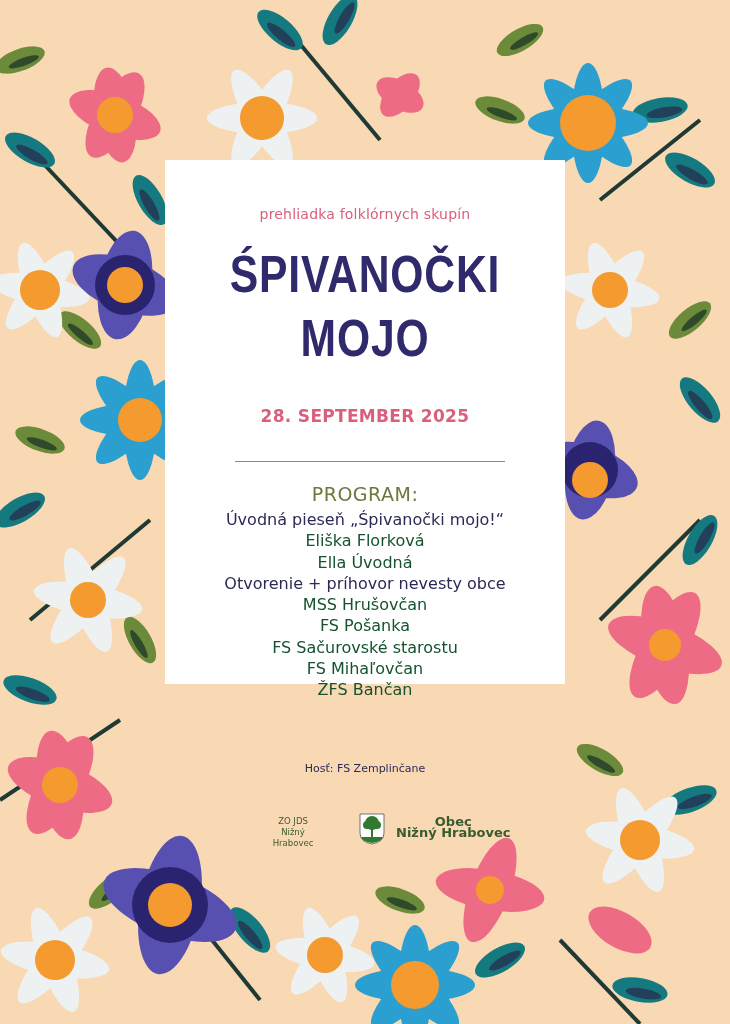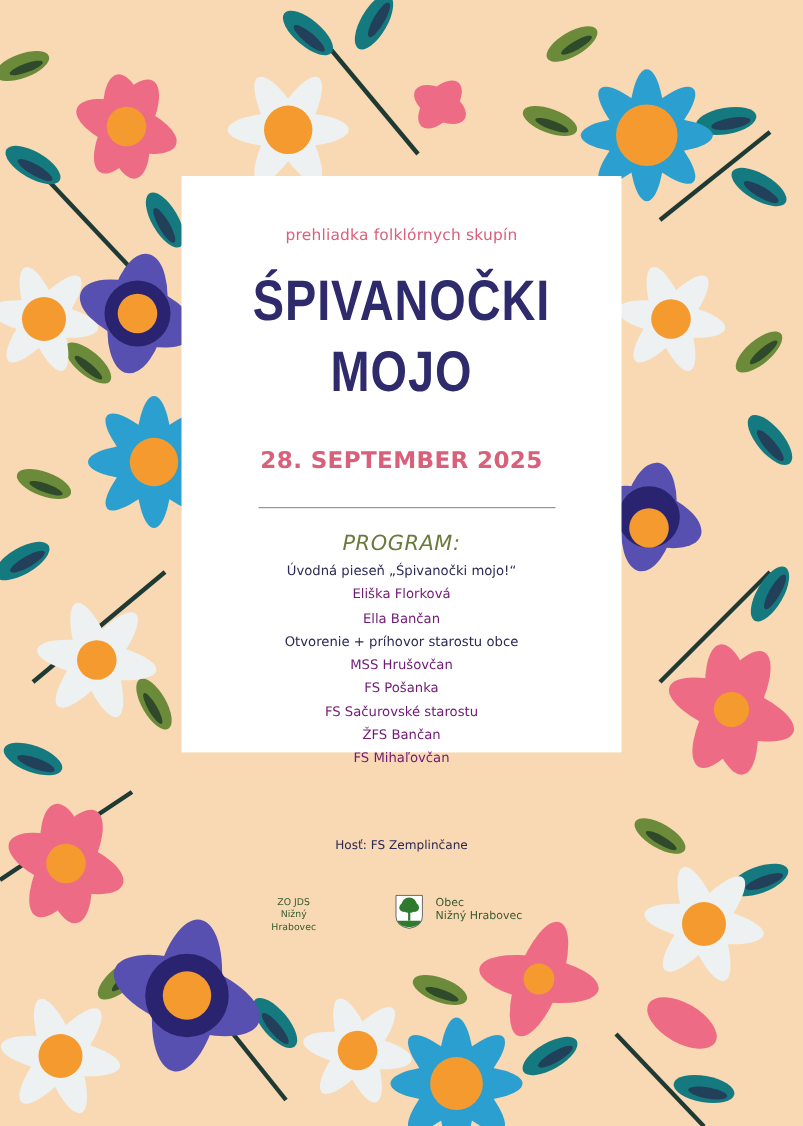--- a/index.html
+++ b/index.html
@@ -3,33 +3,33 @@
 <meta charset="utf-8">
 <style>
   html, body { margin:0; padding:0; }
   body { width:730px; height:1024px; position:relative; overflow:hidden; background:#f8d9b3; font-family:"DejaVu Sans", sans-serif; }
   .bg { position:absolute; inset:0; }
   .panel { position:absolute; left:165px; top:160px; width:400px; height:524px; background:#ffffff; text-align:center; box-sizing:border-box; }
   .subtitle { position:absolute; top:46px; left:0; right:0; font-size:14px; color:#d9607a; letter-spacing:0.2px; }
   .title { position:absolute; left:0; right:0; font-family:"Liberation Sans", sans-serif; font-weight:700; color:#2e2a6b; font-size:52px; letter-spacing:1px; transform:scaleX(0.82); transform-origin:center; line-height:1; }
   .title.l1 { top:88px; }
   .title.l2 { top:152px; }
-  .date { position:absolute; top:246px; left:0; right:0; font-size:21px; color:#d9607a; font-weight:600; letter-spacing:0.3px; }
+  .date { position:absolute; top:246px; left:0; right:0; font-size:17px; color:#d9607a; font-weight:600; letter-spacing:0.3px; }
   .time { position:absolute; top:272px; left:0; right:0; font-size:16px; color:#d9607a; }
   .rule { position:absolute; top:301px; left:70px; width:270px; height:1px; background:#8a8a98; }
-  .program-h { position:absolute; top:323px; left:0; right:0; font-size:19px; color:#6a7a3c; letter-spacing:0.5px;font-style:italic; }
+  .program-h { position:absolute; top:323px; left:0; right:0; font-size:19px; color:#6a7a3c; letter-spacing:0.5px; }
   .plist { position:absolute; top:349px; left:0; right:0; margin:0; padding:0; list-style:none; }
-  .plist li { font-size:12px; line-height:21.3px; }
+  .plist li { font-size:16px; line-height:21.3px; }
   .plist li.dark { color:#2b2a55; }
-  .plist li.pink { color:#701a75; }
+  .plist li.pink { color:#14532d; }
   .guest { position:absolute; top:598px; left:0; right:0; font-size:11px; line-height:22px; color:#2b2a55; }
   .logos { position:absolute; top:653px; left:0; right:0; height:40px; }
-  .org1 { position:absolute; left:72px; top:3px; font-size:8.5px; color:#3a5a30; line-height:11px; text-align:center; width:60px; }
+  .org1 { position:absolute; left:98px; top:3px; font-size:8.5px; color:#3a5a30; line-height:11px; text-align:center; width:60px; }
   .crest { position:absolute; left:194px; top:0; width:26px; height:32px; }
-  .org2 { position:absolute; left:231px; top:3px; font-size:10px; color:#3a5a30; line-height:11px; text-align:left; }
+  .org2 { position:absolute; left:231px; top:3px; font-size:13px; color:#3a5a30; line-height:11px; text-align:center;font-weight:bold; }
 </style>
 </head>
 <body>
 
 <svg class="bg" width="730" height="1024" viewBox="0 0 730 1024">
   <defs>
     <g id="leafT">
         <ellipse cx="0" cy="0" rx="28" ry="12" fill="#157a7f"></ellipse>
         <ellipse cx="4" cy="3" rx="18" ry="5" fill="#22405a"></ellipse>
       </g>
@@ -207,27 +207,27 @@
 <div class="panel">
   <div class="subtitle">prehliadka folklórnych skupín</div>
   <div class="title l1">ŚPIVANOČKI</div>
   <div class="title l2">MOJO</div>
   <div class="date">28. SEPTEMBER 2025</div>
   <div class="rule"></div>
   <div class="program-h">PROGRAM:</div>
   <ul class="plist">
     <li class="dark">Úvodná pieseň „Śpivanočki mojo!“</li>
     <li class="pink">Eliška Florková</li>
-    <li class="pink">Ella Bančan</li>
-    <li class="dark">Otvorenie + príhovor starostu obce</li>
+    <li class="pink">Ella Úvodná</li>
+    <li class="dark">Otvorenie + príhovor nevesty obce</li>
     <li class="pink">MSS Hrušovčan</li>
     <li class="pink">FS Pošanka</li>
     <li class="pink">FS Sačurovské starostu</li>
+    <li class="pink">FS Mihaľovčan</li>
     <li class="pink">ŽFS Bančan</li>
-    <li class="pink">FS Mihaľovčan</li>
   </ul>
   <div class="guest">
     <div>Hosť: FS Zemplinčane</div>
   </div>
   <div class="logos">
     <div class="org1">
       <div>ZO JDS</div>
       <div>Nižný Hrabovec</div>
     </div>
     <svg class="crest" viewBox="0 0 26 32">

